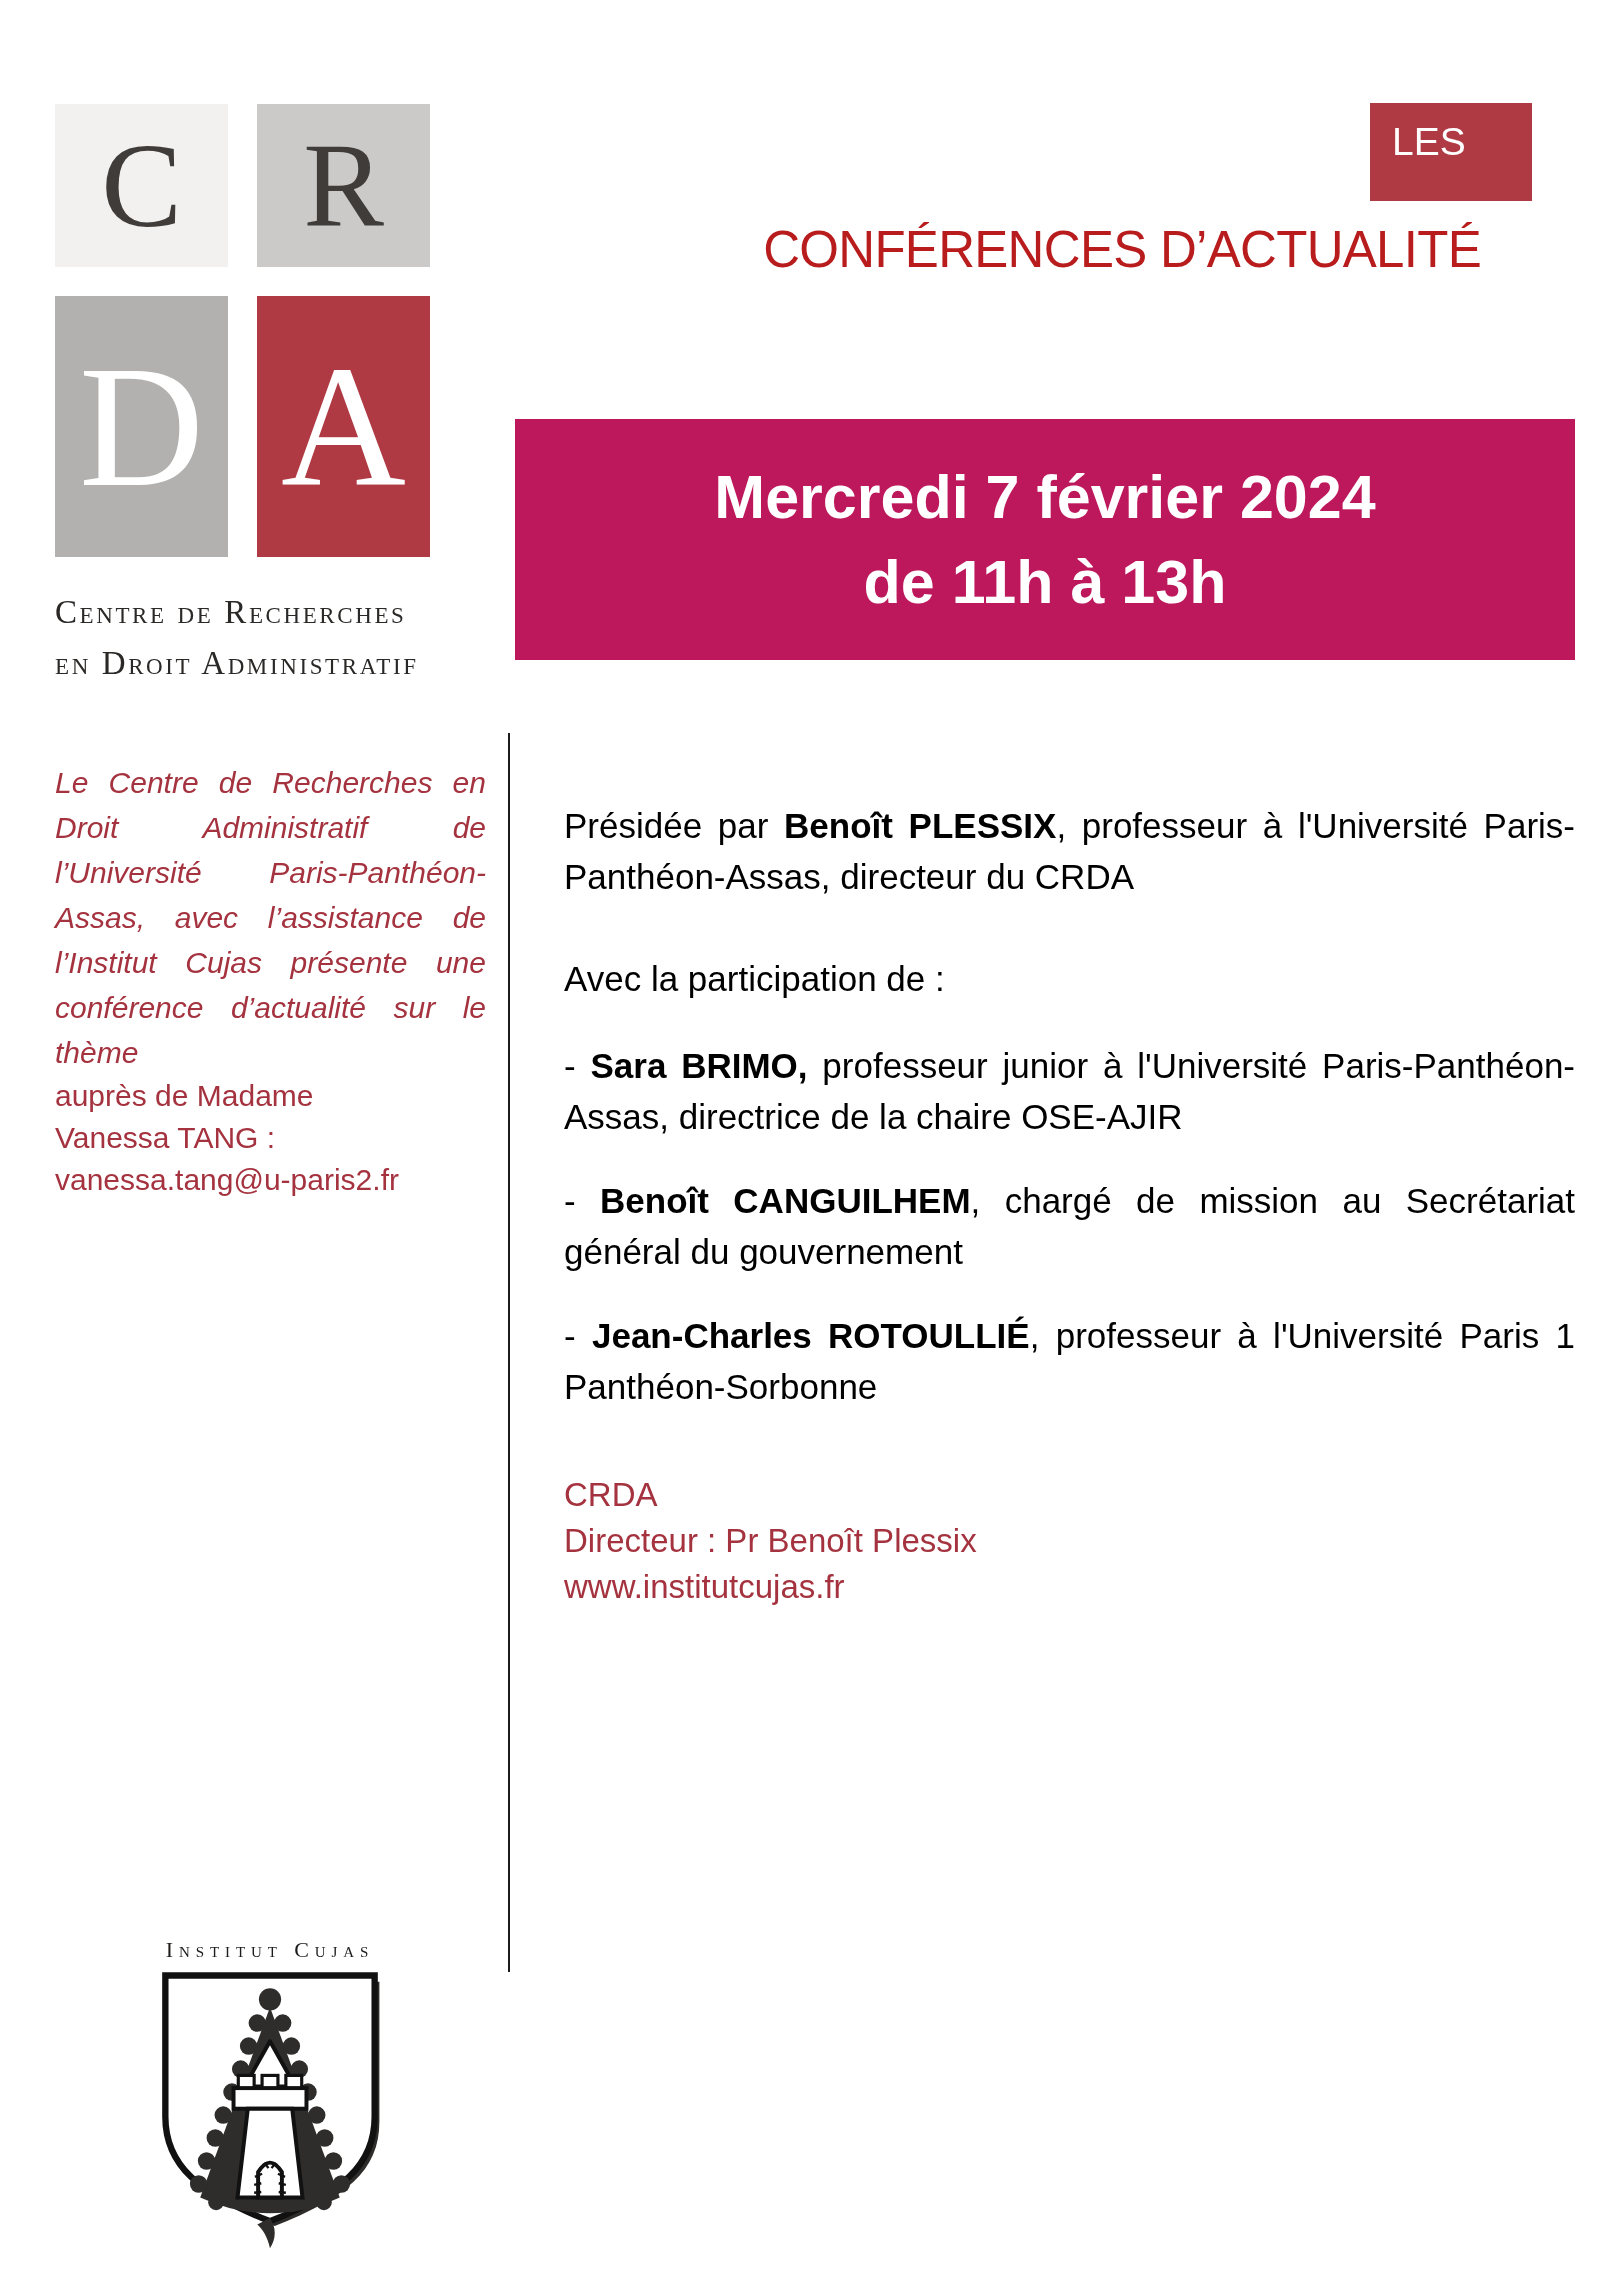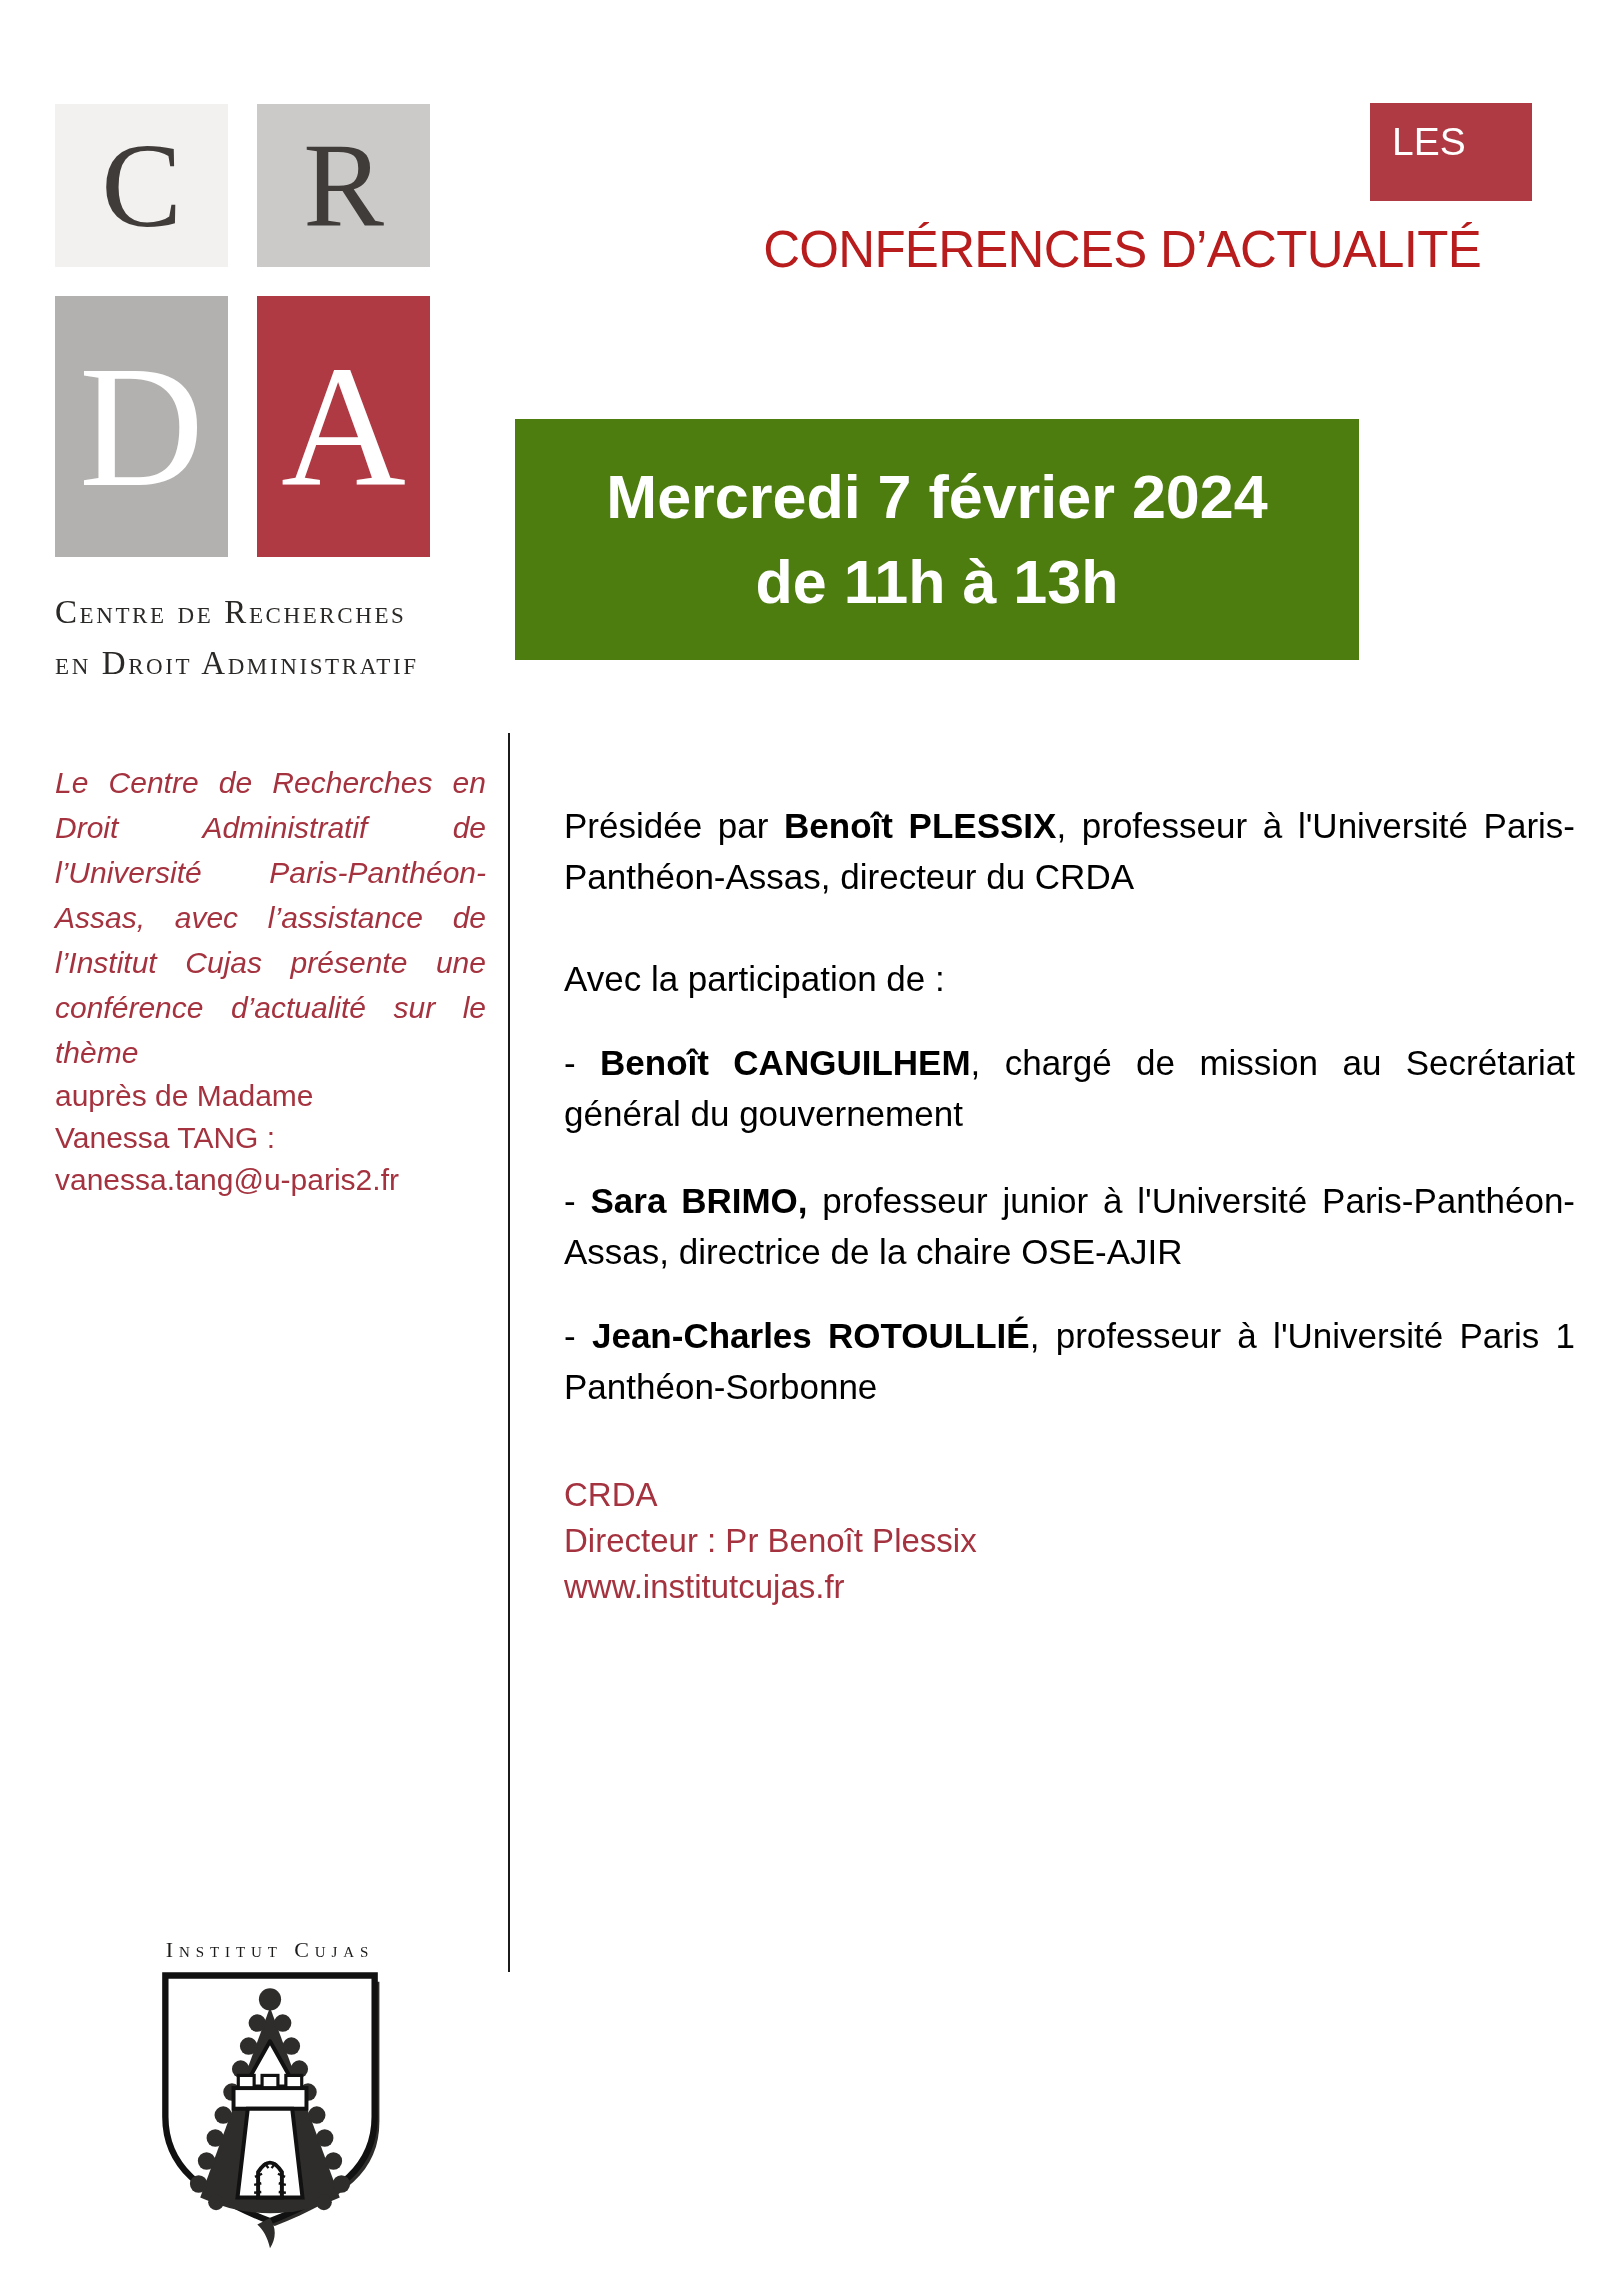--- a/index.html
+++ b/index.html
@@ -19,22 +19,22 @@
         font-size:33px;line-height:51px;letter-spacing:2.6px;color:#2b2927;white-space:pre-line;}
 
   
   .les-badge{position:absolute;left:1370px;top:103px;width:162px;height:98px;
         background:#B03A44;color:#ffffff;font-size:39px;
         padding:0;box-sizing:border-box;}
   .les-badge span{position:absolute;left:22px;top:17px;}
   .series-title{position:absolute;right:137px;top:220px;color:#b91c1c;
         font-size:51px;letter-spacing:-0.7px;white-space:nowrap;}
 
-  .date-banner{position:absolute;left:515px;top:419px;width:844px;height:241px;
-        background:#4d7c0f;color:#ffffff;font-weight:bold;font-size:61px;line-height:1.38;
+  .date-banner{position:absolute;left:515px;top:419px;width:1060px;height:241px;
+        background:#be185d;color:#ffffff;font-weight:bold;font-size:61px;line-height:1.38;
         display:flex;align-items:center;justify-content:center;text-align:center;white-space:pre-line;}
 
   
   .divider{position:absolute;left:508px;top:733px;width:2px;height:1239px;background:#1b1b1b;}
 
   
   .sidebar{position:absolute;left:55px;top:760px;width:431px;}
   .intro{color:#A5333F;font-style:italic;font-size:30px;line-height:45px;text-align:justify;margin:0;}
   .reservation-bold{margin:470px 0 0 0;color:#A5333F;font-weight:bold;font-size:31px;
         line-height:42px;text-align:justify;}
@@ -150,22 +150,22 @@
         <line x1="161" y1="285" x2="170" y2="286"></line>
         <line x1="143" y1="248" x2="148" y2="255"></line>
         <line x1="157" y1="248" x2="152" y2="255"></line>
       </g>
     </svg>
   </div>
 
   <div class="main">
     <p class="chair"><span>Présidée par </span><span style="font-weight: bold;">Benoît PLESSIX</span><span>, professeur à l'Université Paris-Panthéon-Assas, directeur du CRDA</span></p>
     <p class="participation">Avec la participation de :</p>
+    <p class="speaker first"><span>- </span><span style="font-weight: bold;">Sara BRIMO,</span><span> professeur junior à l'Université Paris-Panthéon-Assas, directrice de la chaire OSE-AJIR</span></p>
     <p class="speaker"><span>- </span><span style="font-weight: bold;">Benoît CANGUILHEM</span><span>, chargé de mission au Secrétariat général du gouvernement</span></p>
-    <p class="speaker first"><span>- </span><span style="font-weight: bold;">Sara BRIMO,</span><span> professeur junior à l'Université Paris-Panthéon-Assas, directrice de la chaire OSE-AJIR</span></p>
     <p class="speaker"><span>- </span><span style="font-weight: bold;">Jean-Charles ROTOULLIÉ</span><span>, professeur à l'Université Paris 1 Panthéon-Sorbonne</span></p>
     <p class="footer-block">CRDA
 Directeur : Pr Benoît Plessix
 www.institutcujas.fr</p>
   </div>
 
 </div>
 
 
 </body></html>

